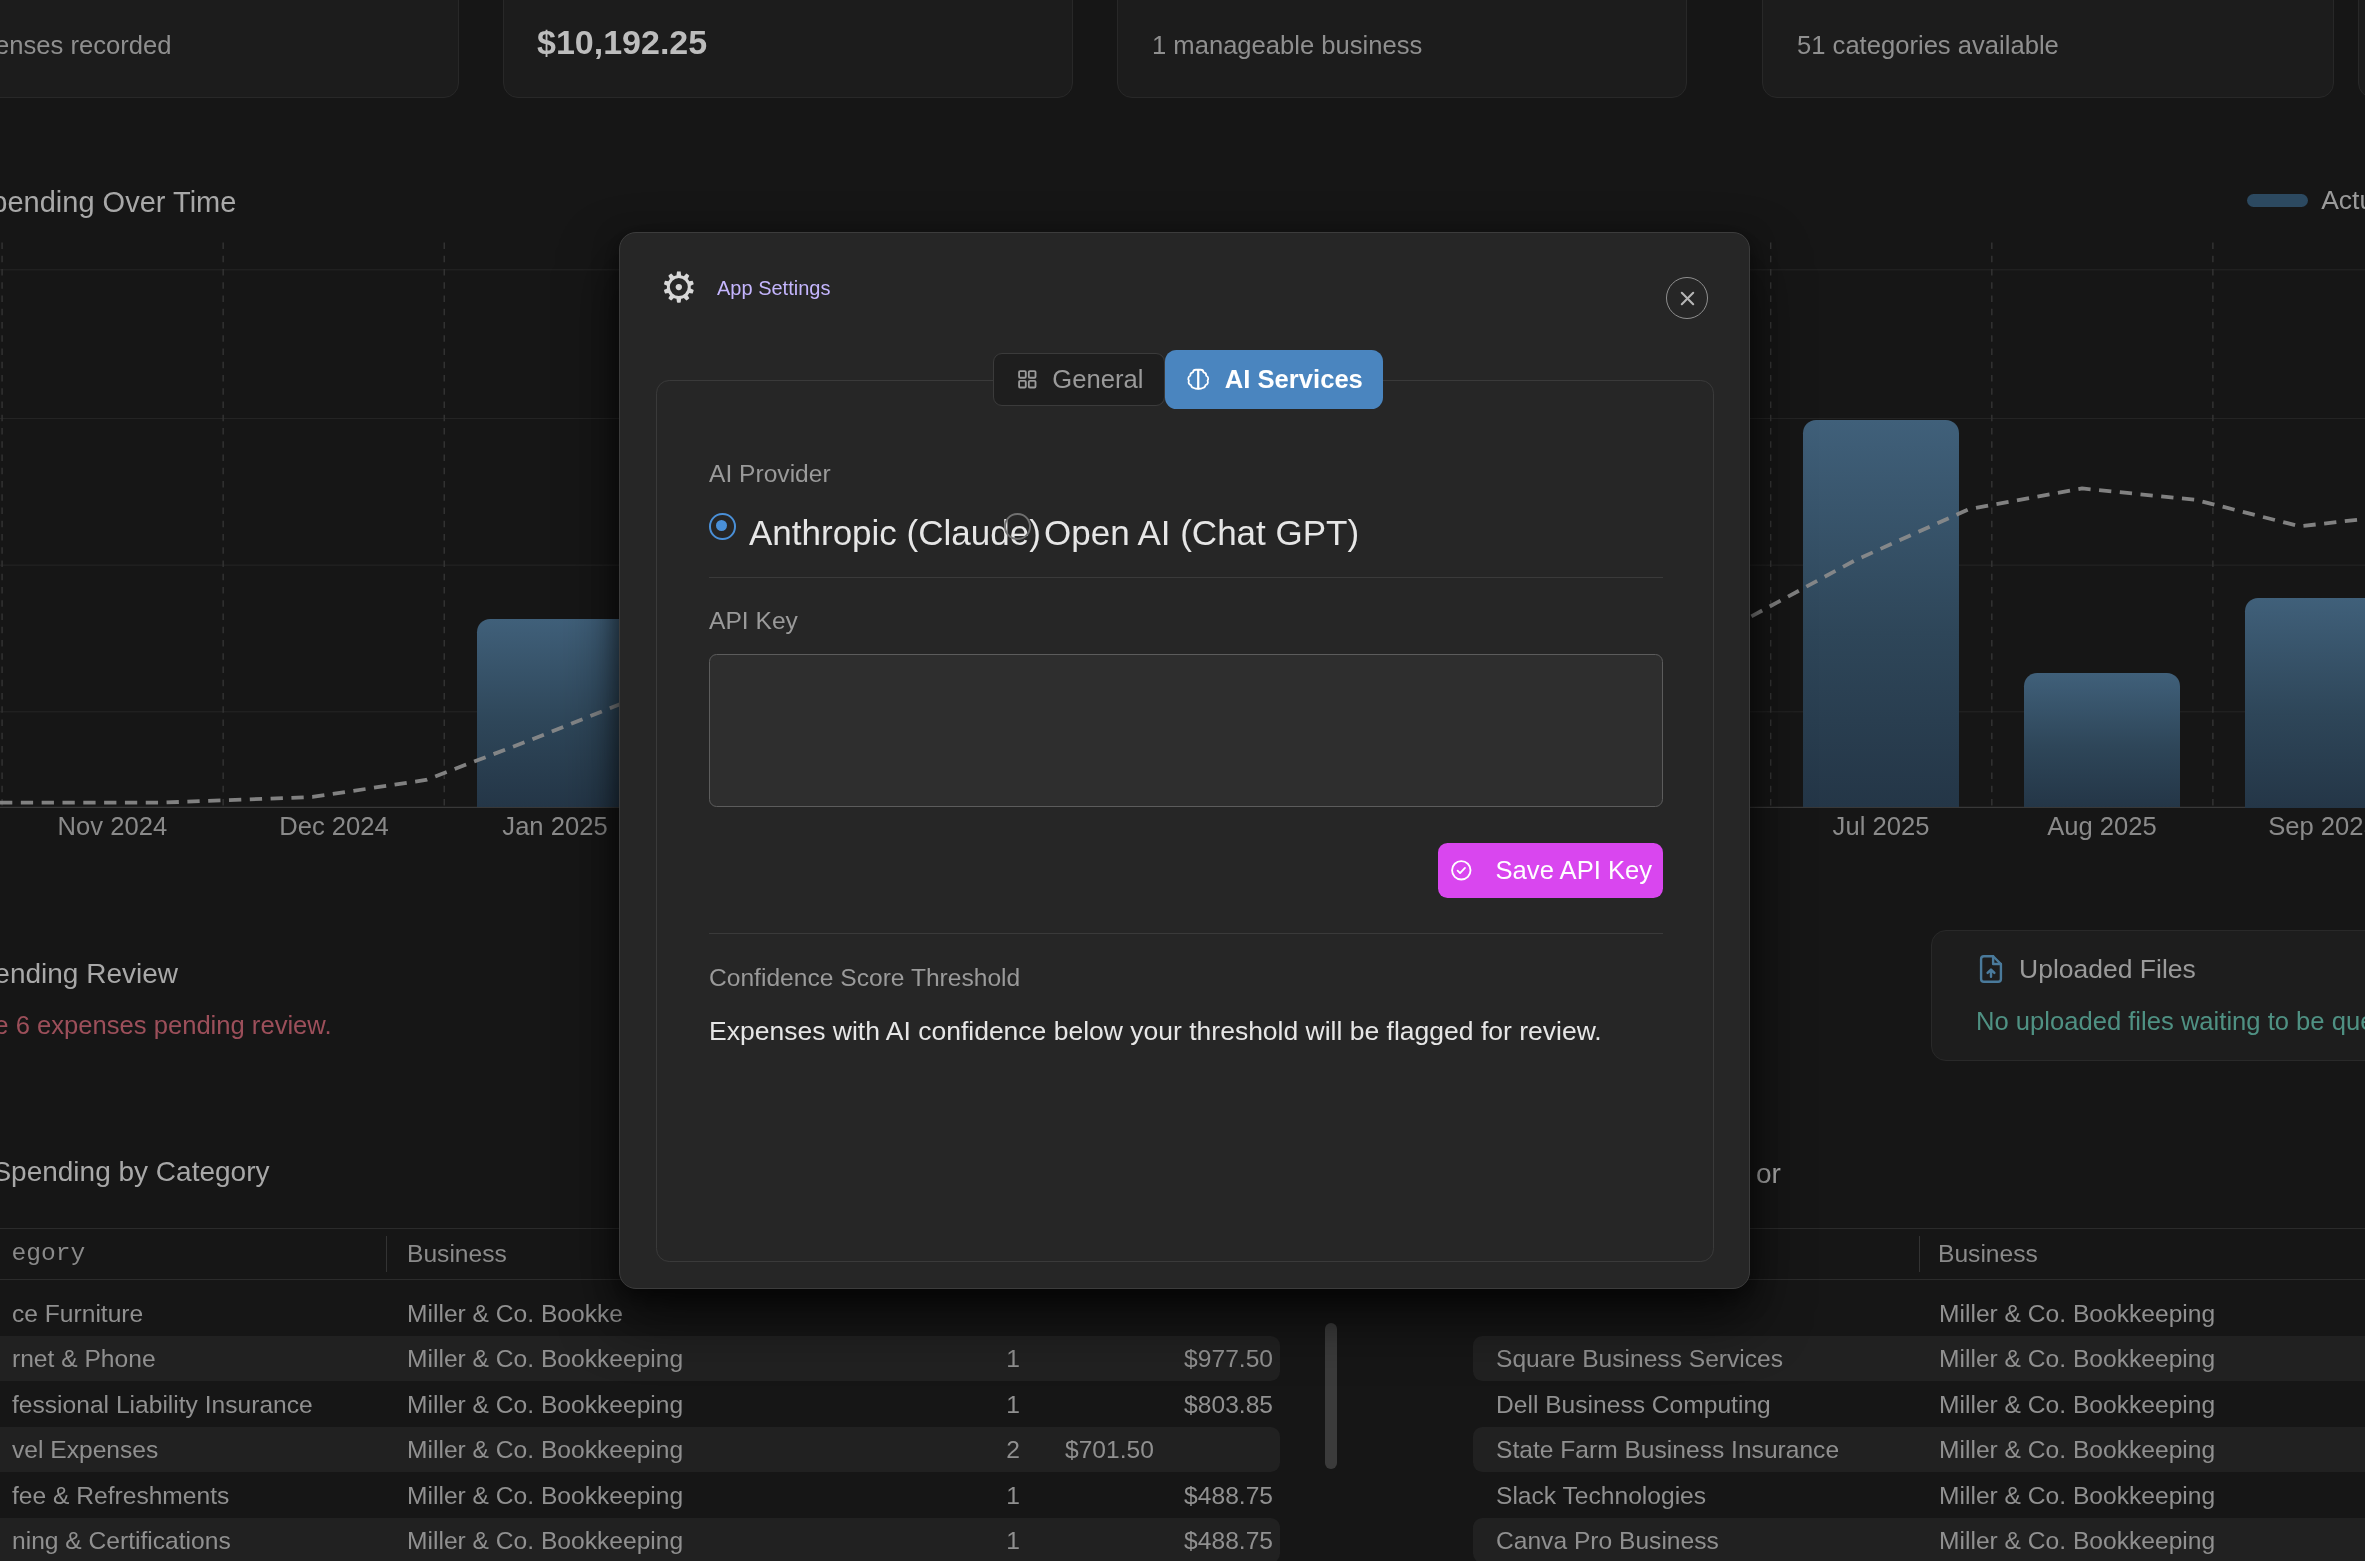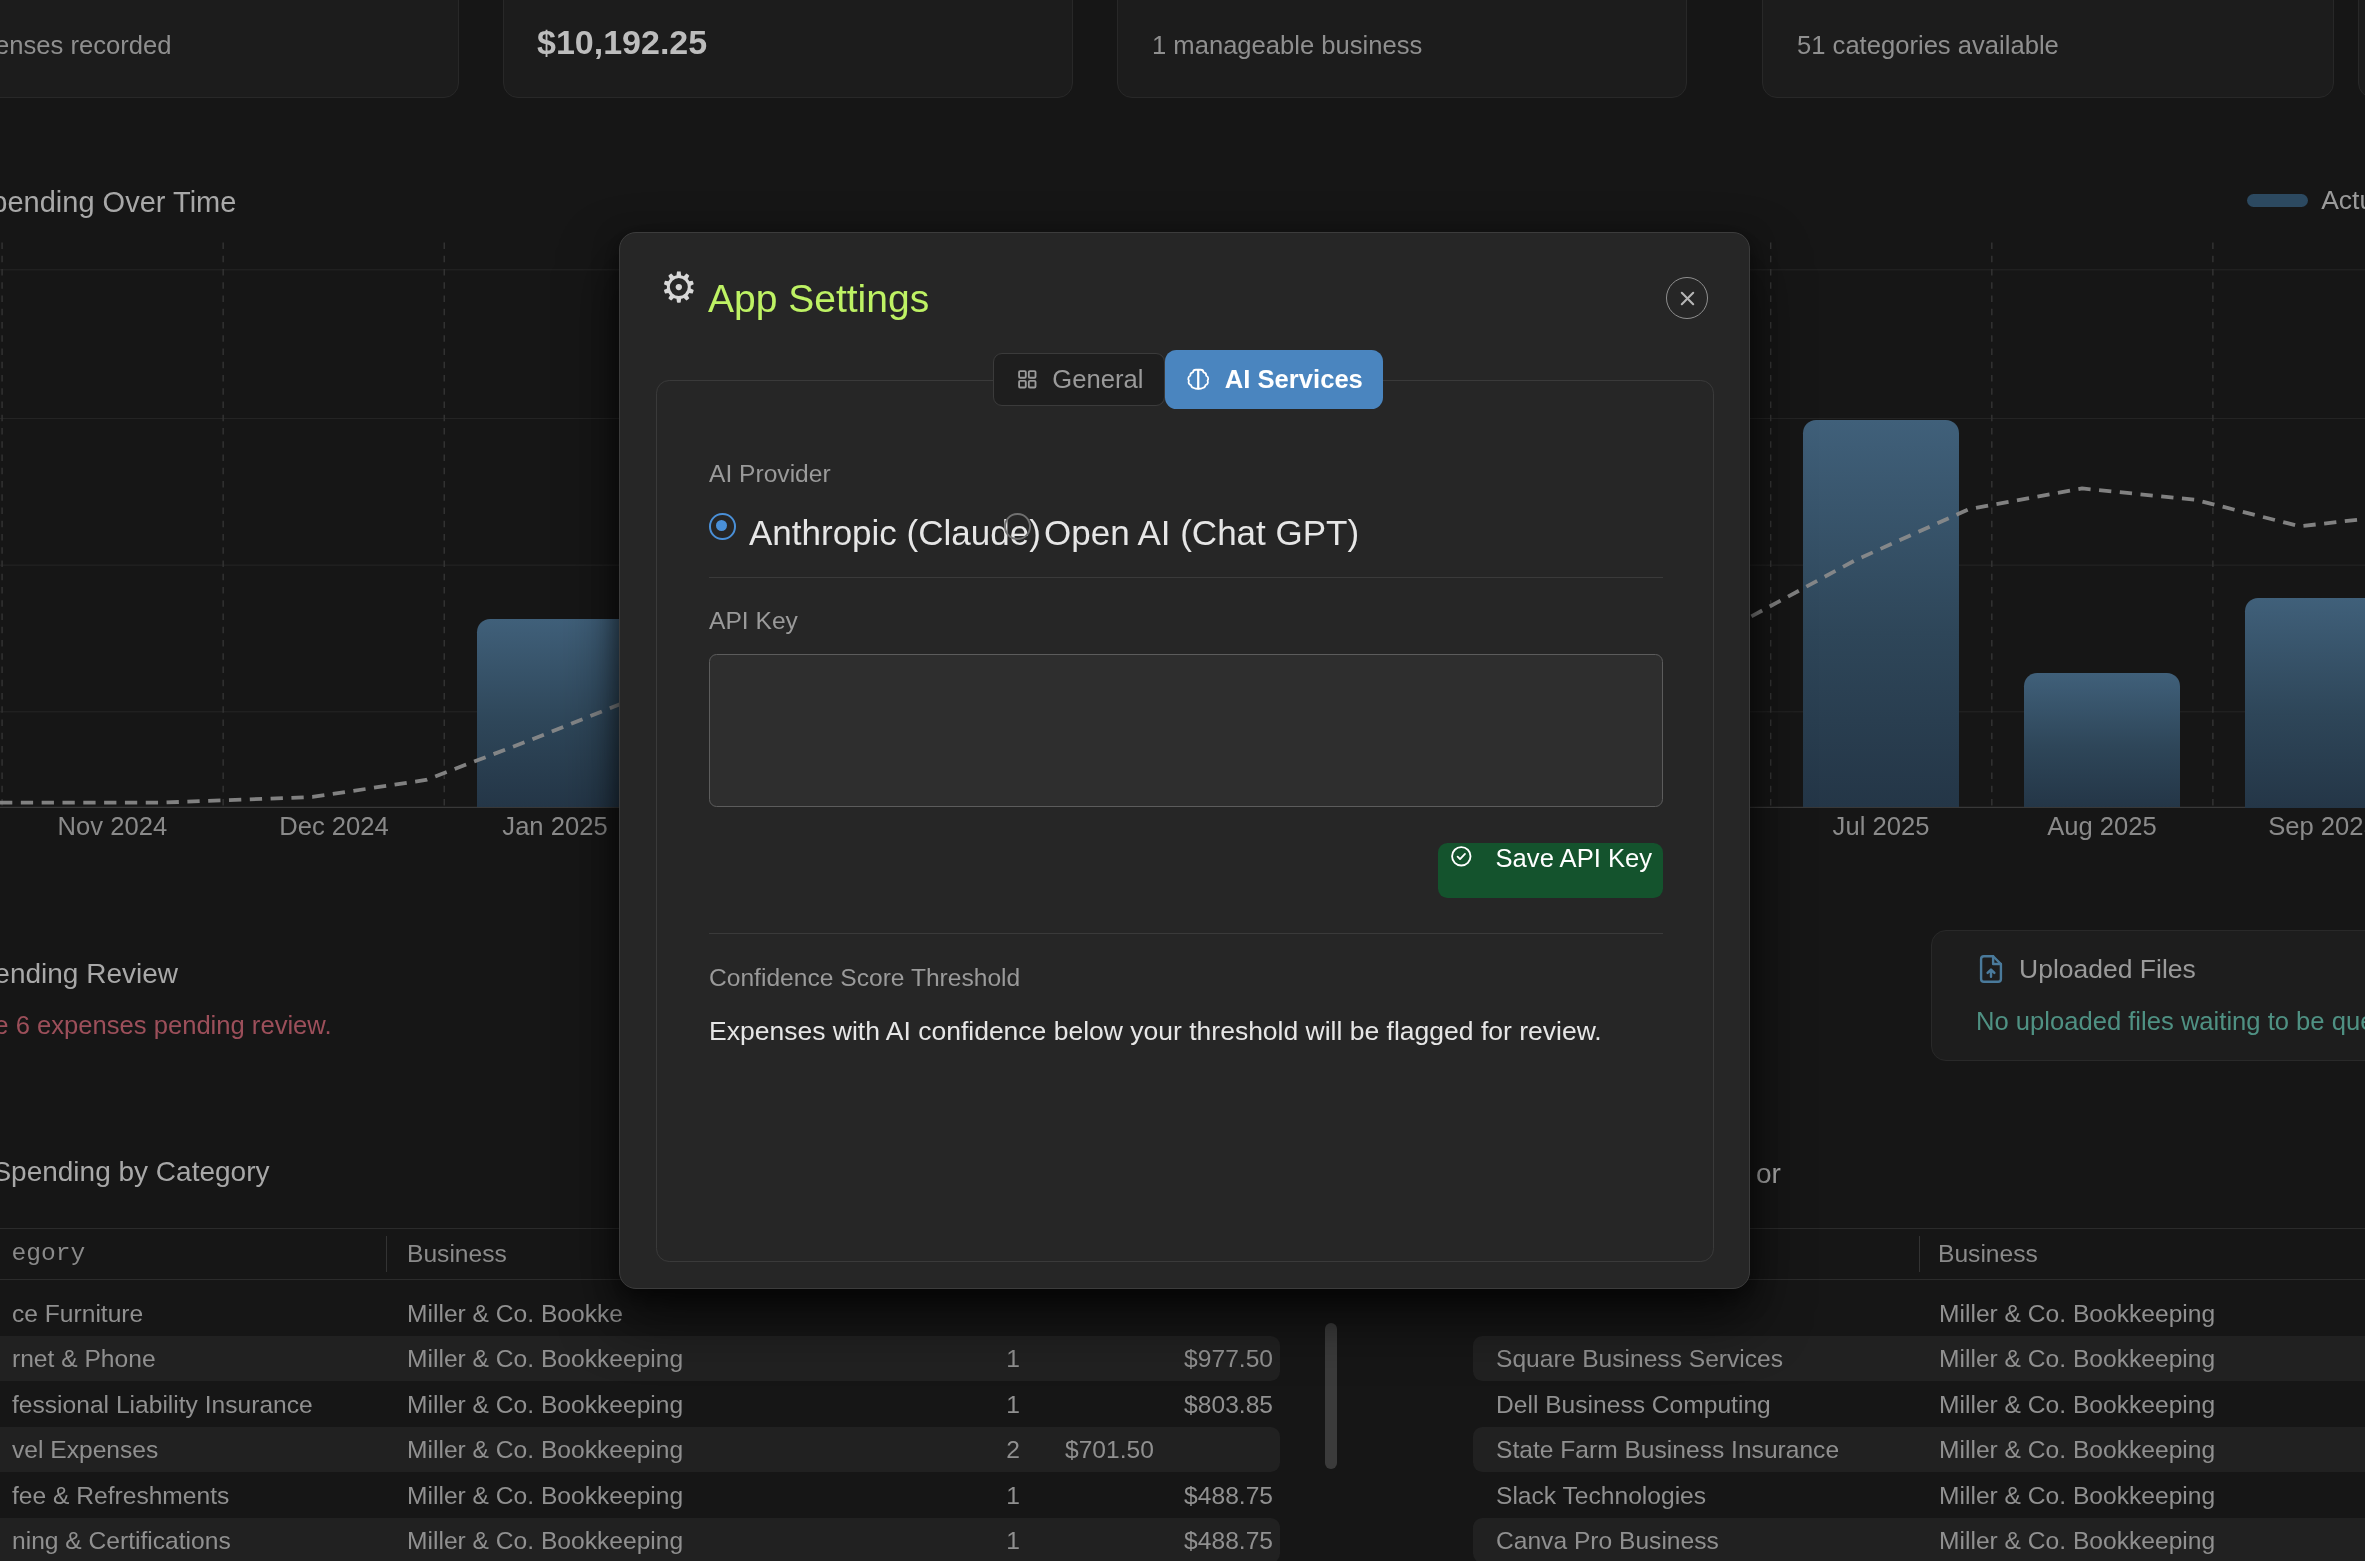--- a/index.html
+++ b/index.html
@@ -36,42 +36,42 @@
   .thead-div{position:absolute;top:1236px;width:0.9px;height:36px;background:#333;}
   .trow{position:absolute;height:45px;}
   .trow.pill{background:#212121;border-radius:9.5px;}
   .cell{position:absolute;top:0;height:45px;line-height:45px;font-size:24.6px;color:#909090;white-space:nowrap;overflow:hidden;}
   .scroll-thumb{position:absolute;left:1325px;top:1323px;width:12.3px;height:146px;background:#3b3b3b;border-radius:6.6px;}
 
   
   .modal{position:absolute;left:619px;top:232px;width:1131px;height:1057px;background:#262626;
          border:0.9px solid #3c3c3c;border-radius:17px;box-sizing:border-box;z-index:50;
          box-shadow:0 28px 57px rgba(0,0,0,.6),0 7.6px 23px rgba(0,0,0,.5);}
-  .modal-title{position:absolute;left:88px;top:44px;font-size:39px;font-weight:500;color:#bef264;white-space:nowrap;}
+  .modal-title{position:absolute;left:97px;top:44px;font-size:20px;font-weight:500;color:#c4b5fd;white-space:nowrap;}
   .gear{position:absolute;left:40px;top:34px;font-family:"DejaVu Sans",sans-serif;font-size:42px;color:#d8d8d8;line-height:1;}
   .close-btn{position:absolute;left:1046px;top:44px;width:42px;height:42px;border:1.9px solid #8f8f8f;
              border-radius:50%;box-sizing:border-box;display:flex;align-items:center;justify-content:center;cursor:pointer;}
   .section{position:absolute;left:36px;top:147px;width:1058px;height:882px;border:0.9px solid #3a3a3a;border-radius:13.2px;box-sizing:border-box;}
   .tab{position:absolute;display:flex;align-items:center;justify-content:center;gap:13.2px;cursor:pointer;box-sizing:border-box;}
   .tab-general{left:373px;top:120px;width:172px;height:53px;background:#1e1e1e;border:0.9px solid #3b3b3b;border-radius:9px;
                font-size:25.6px;color:#9a9a9a;}
   .tab-ai{left:545px;top:117px;width:218px;height:59px;background:#4a85bf;border-radius:11.4px;
           font-size:25.6px;font-weight:600;color:#ffffff;}
   .field-label{position:absolute;font-size:24.6px;color:#9a9a9a;white-space:nowrap;}
   .radio{position:absolute;width:26.5px;height:26.5px;border-radius:50%;box-sizing:border-box;cursor:pointer;}
   .radio.sel{border:2.8px solid #4a90d8;}
   .radio.sel::after{content:"";position:absolute;left:4.7px;top:4.7px;width:11.4px;height:11.4px;border-radius:50%;background:#4a90d8;}
   .radio.unsel{border:2.8px solid #707070;}
   .radio-label{position:absolute;font-size:35px;color:#e6e6e6;white-space:nowrap;}
   .divider{position:absolute;left:89px;width:954px;height:0.9px;background:#3a3a3a;}
   .api-textarea{position:absolute;left:89px;top:421px;width:954px;height:153px;background:#2e2e2e;
                 border:0.9px solid #5c5c5c;border-radius:7.6px;box-sizing:border-box;resize:none;outline:none;
                 color:#e0e0e0;font-size:23px;font-family:"Liberation Sans",sans-serif;padding:13.2px;}
-  .save-btn{position:absolute;left:818px;top:610px;width:225px;height:55px;background:#14532d;border:none;border-radius:9.5px;
-            display:flex;align-items:flex-start;justify-content:center;gap:22px;color:#fff;font-size:25.6px;font-weight:500;
+  .save-btn{position:absolute;left:818px;top:610px;width:225px;height:55px;background:#d946ef;border:none;border-radius:9.5px;
+            display:flex;align-items:center;justify-content:center;gap:22px;color:#fff;font-size:25.6px;font-weight:500;
             font-family:"Liberation Sans",sans-serif;cursor:pointer;}
   .conf-desc{position:absolute;left:89px;top:783px;font-size:26.5px;color:#e6e6e6;white-space:nowrap;}
   .slider-panel{position:absolute;left:89px;top:849px;width:954px;height:155px;background:#2b2b2b;
                 border:0.9px solid #3e3e3e;border-radius:11.4px;box-sizing:border-box;}
   .slider-minmax{position:absolute;top:39px;font-size:26.5px;font-weight:500;color:#f0f0f0;}
   .slider-track{position:absolute;left:102px;top:51px;width:751px;height:6.6px;background:#505050;border-radius:3.8px;}
   .tick{position:absolute;top:45px;width:2.8px;height:19px;background:#747474;border-radius:0.9px;}
   .thumb{position:absolute;top:29px;width:19px;height:51px;background:#b5b5b5;border-radius:9.5px;cursor:pointer;}
   .current-setting{position:absolute;right:42px;top:97px;font-size:25.6px;font-weight:600;color:#f0f0f0;white-space:nowrap;}
   .current-val{color:#4a9ce0;}

